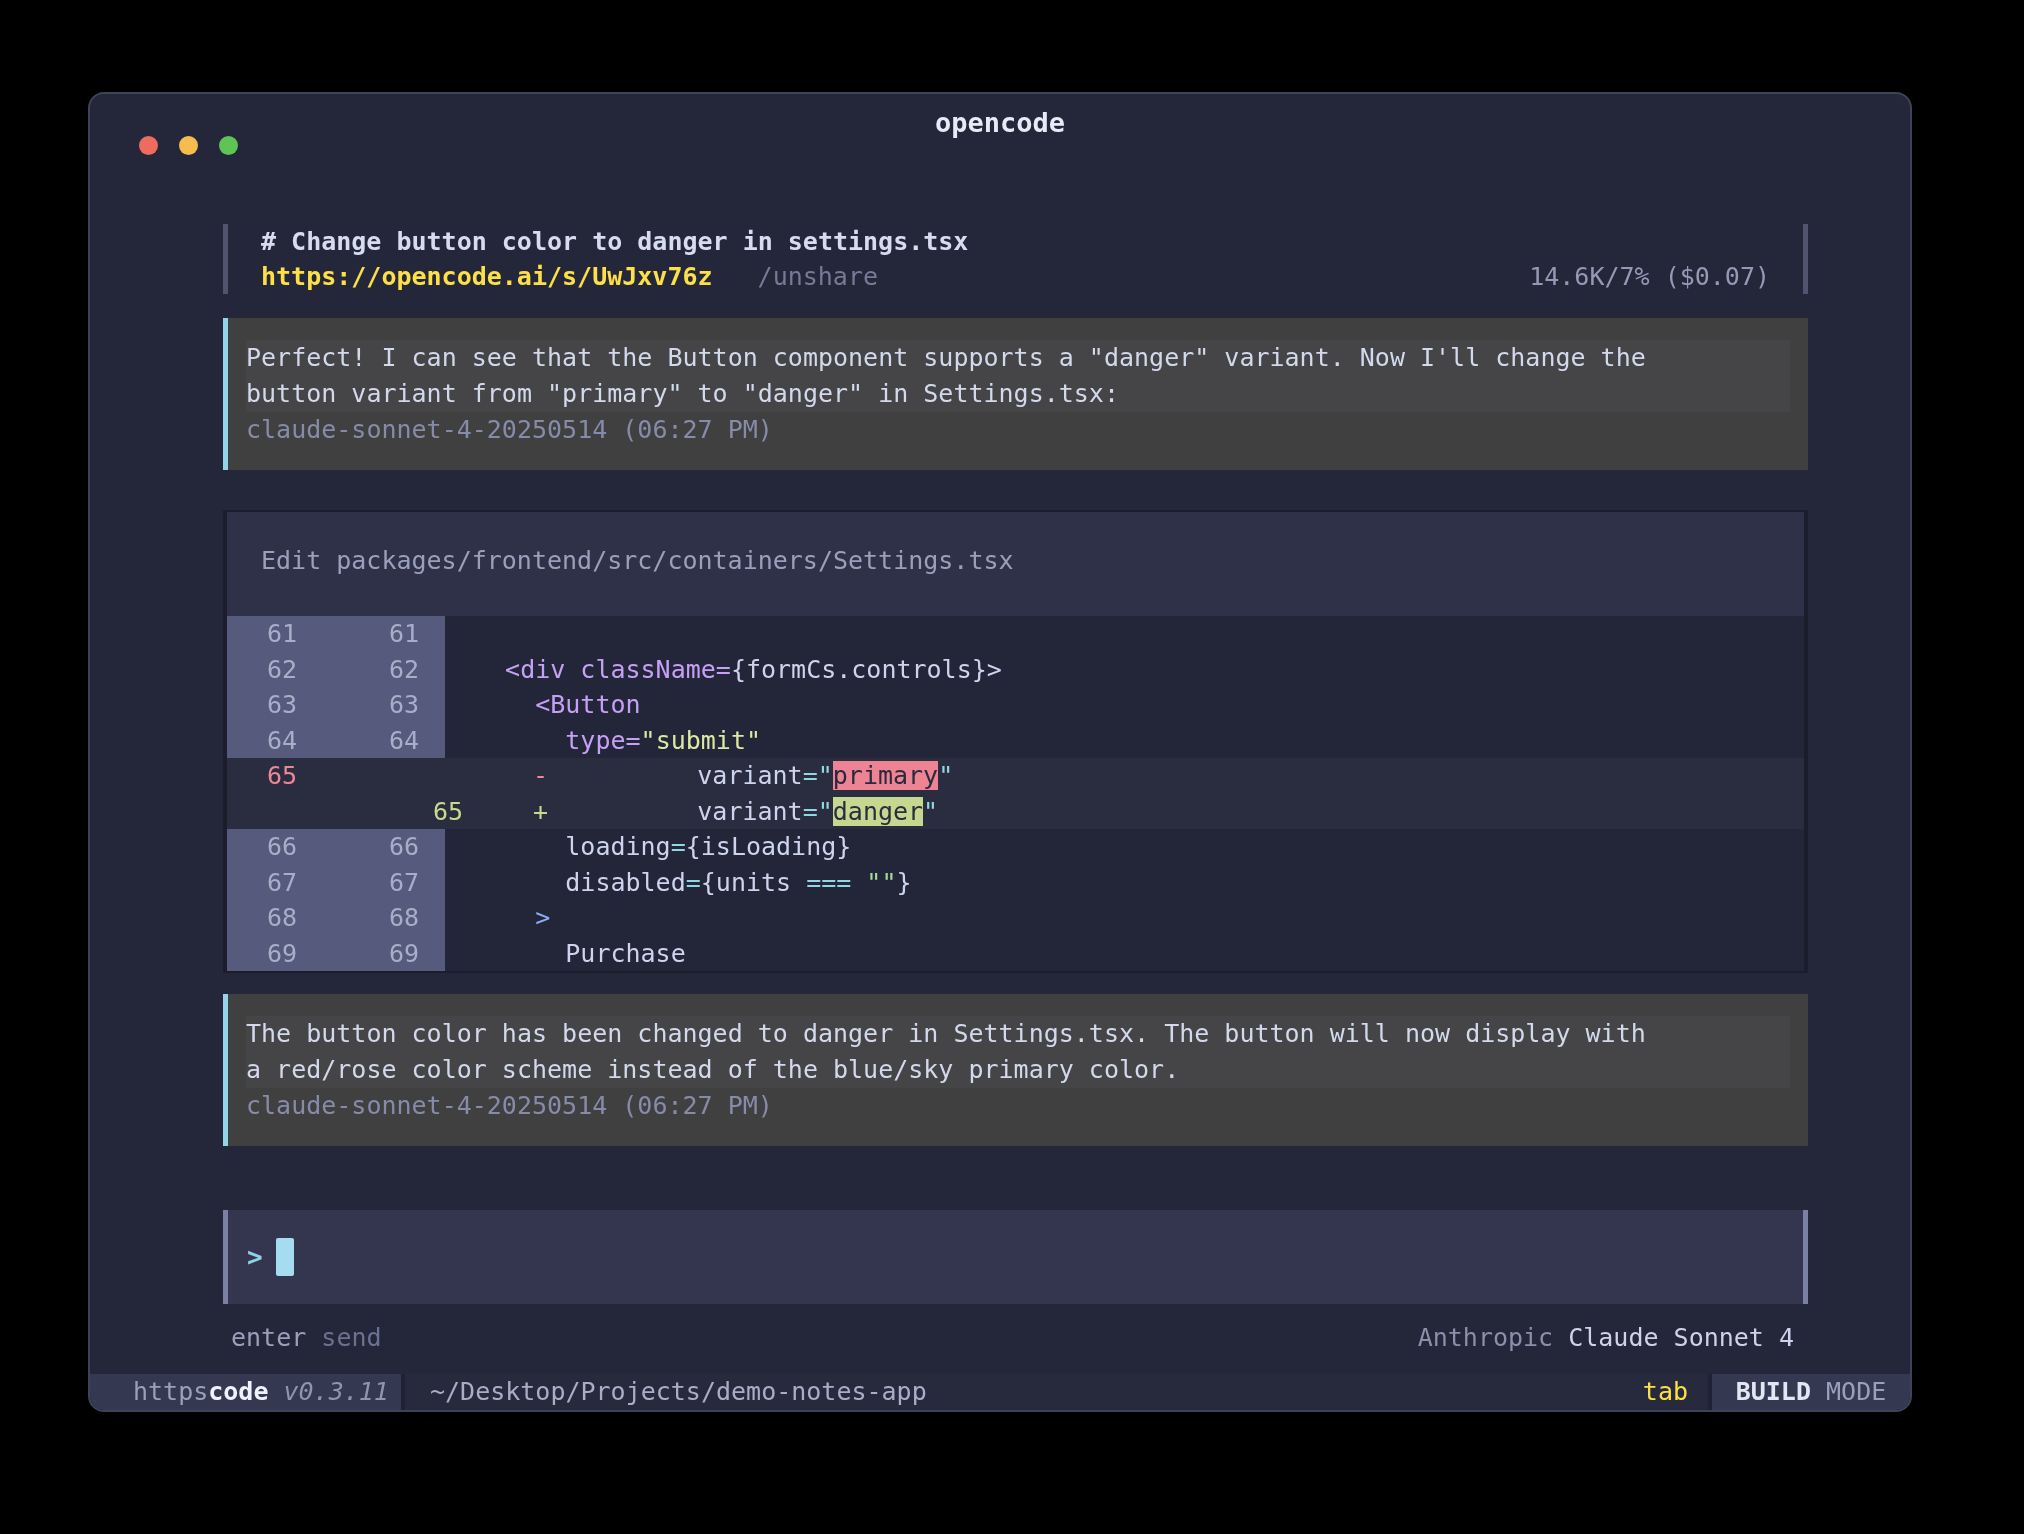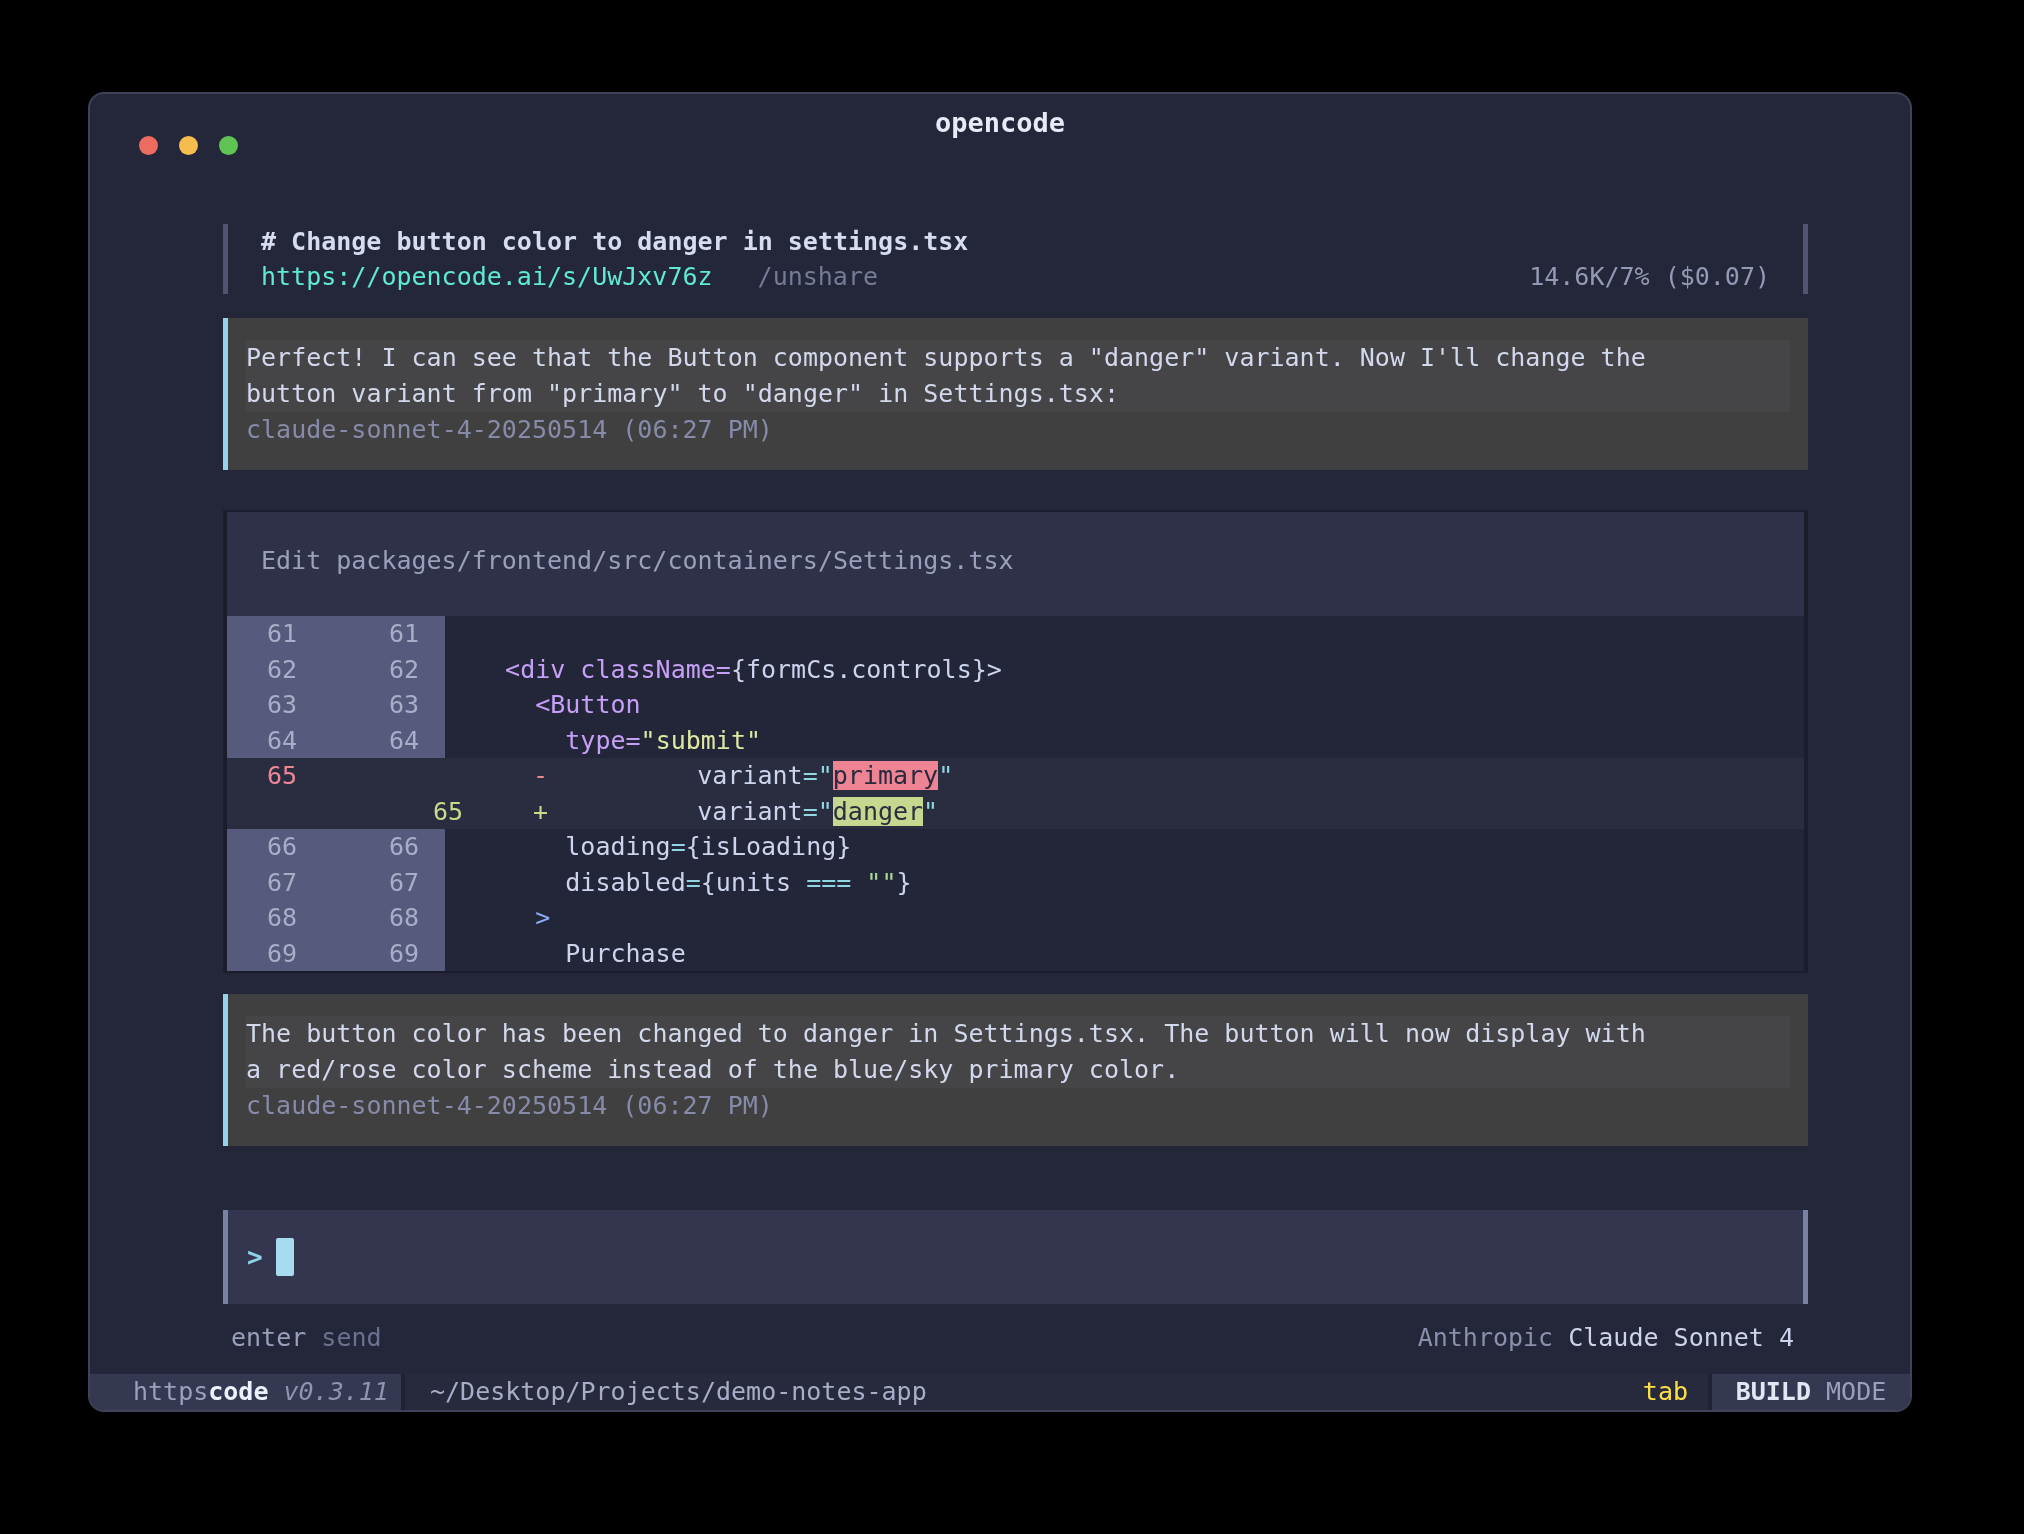--- a/index.html
+++ b/index.html
@@ -14,21 +14,21 @@
   .light.red { background:#ed6b5f; } .light.yellow { background:#f5bd4e; } .light.green { background:#5fc454; }
   .win-title { position:absolute; left:0; right:0; top:0; height:58px; line-height:58px;
                text-align:center; color:#e8ebf7; font-size:27px; font-weight:bold; }
   
   .block { position:absolute; left:133px; width:1585px; }
   
   .session-header { top:130px; height:70px; border-left:5px solid #50546f; border-right:5px solid #50546f;
                     padding:0 33px; font-size:25px; line-height:35px; }
   .sh-title { color:#d7ddf0; font-weight:bold; }
   .sh-line2 { display:flex; justify-content:space-between; }
-  .share-url { color:#5eead4; }
+  .share-url { color:#fde047;font-weight:bold; }
   .unshare { color:#757a96; margin-left:30px; }
   .stats { color:#949ab5; }
   
   .msg { background:#404040; border-left:5px solid #93d4e8; padding:22px 18px;
          font-size:25px; line-height:36px; }
   .msg-1 { top:224px; height:152px; }
   .msg-2 { top:900px; height:152px; }
   .msg-text { color:#d3d9ec; white-space:pre-wrap; background:rgba(202,211,245,0.04); }
   .msg-meta { color:#868ba9; }
   

